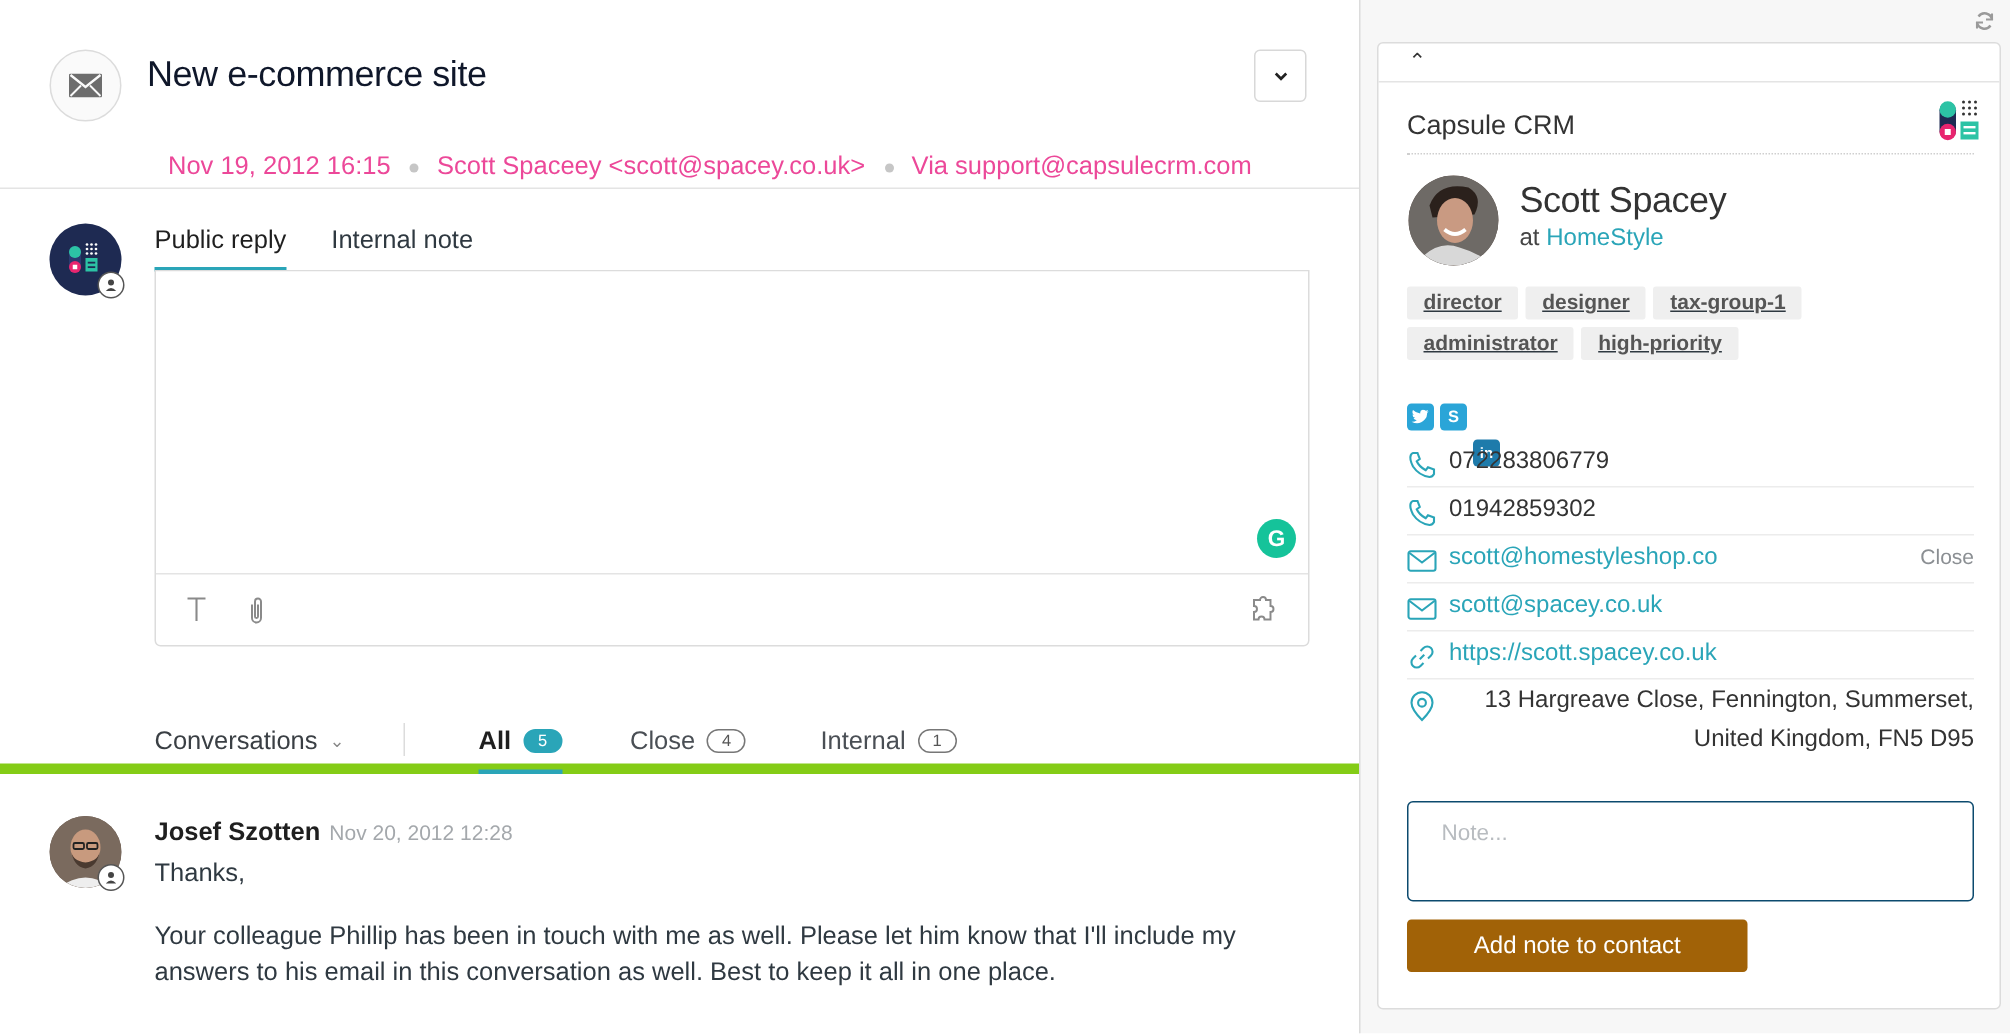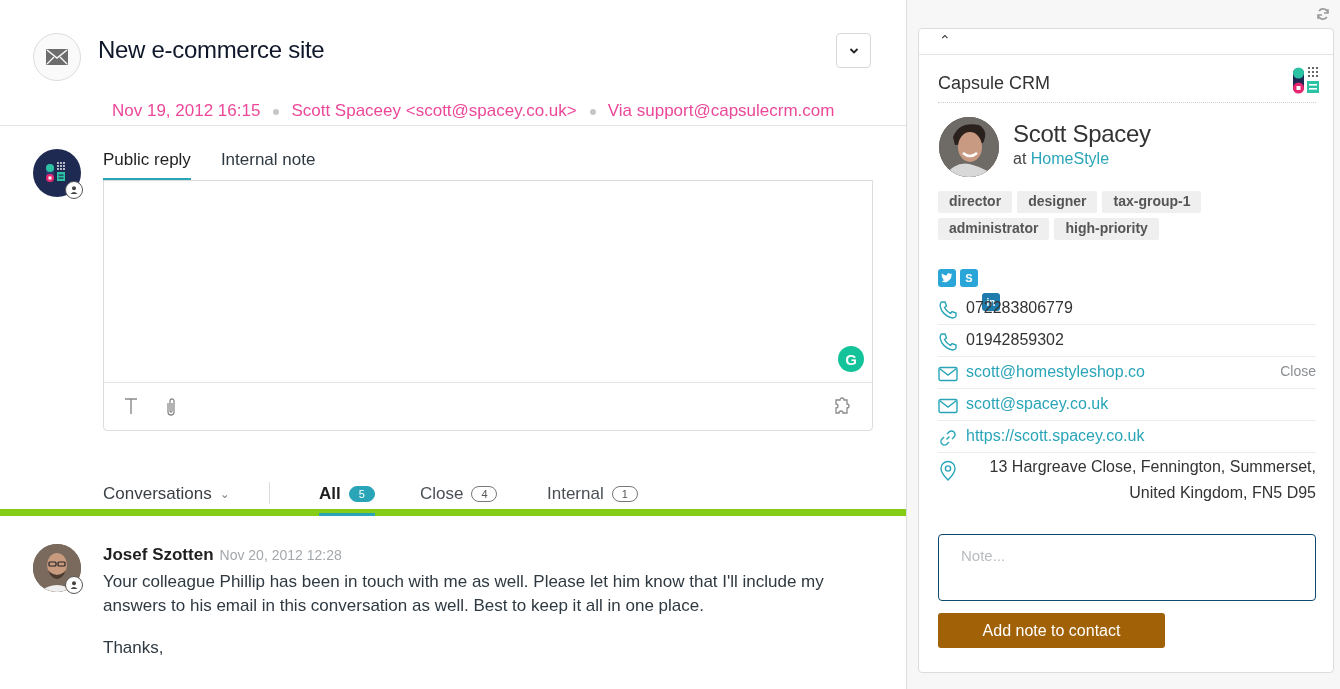--- a/index.html
+++ b/index.html
@@ -54,21 +54,21 @@
   .collapse-bar span { position: absolute; left: 20px; top: 3px; font-size: 14px; color: #333; }
   .crm-title { position: absolute; left: 19px; top: 44px; font-size: 18px; color: #333; }
   .crm-logo { position: absolute; right: 11px; top: 36px; }
   .crm-rule { position: absolute; left: 19px; top: 73px; width: 378px; border-top: 1px dotted #cfcfcf; }
 
   .contact-photo { position: absolute; left: 20px; top: 88px; width: 60px; height: 60px; border-radius: 50%; overflow: hidden; background: #5a4a42; }
   .contact-name { position: absolute; left: 94px; top: 91px; font-size: 24px; color: #333; letter-spacing: -0.3px; }
   .contact-org { position: absolute; left: 94px; top: 121px; font-size: 16px; color: #444; }
   .contact-org a { color: #2aa5b8; text-decoration: none; cursor: pointer; }
 
-  .tags { position: absolute; left: 19px; top: 162px; width: 300px; display: flex; flex-wrap: wrap; }
+  .tags { position: absolute; left: 19px; top: 162px; width: 300px; display: flex; flex-wrap: wrap; text-decoration: underline; }
   .tag { background: #efefef; color: #555; font-size: 14px; font-weight: bold; padding: 2px 11px; height: 22px; margin: 0 5px 5px 0; border-radius: 2px; }
 
   .socials { position: absolute; left: 19px; top: 240px; display: flex; }
   .soc { width: 18px; height: 18px; border-radius: 3px; margin-right: 4px; display: flex; align-items: center; justify-content: center; color: #fff; font-size: 11px; font-weight: bold; cursor: pointer; }
 
   .detail-row { position: absolute; left: 19px; width: 378px; height: 32px; border-bottom: 1px solid #ececec; font-size: 16px; color: #333; }
   .detail-row .ico { position: absolute; left: 0; top: 7px; }
   .detail-row .val { position: absolute; left: 28px; top: 6px; white-space: nowrap; }
   .detail-row .val.link { color: #2aa5b8; cursor: pointer; }
   .detail-row .lbl { position: absolute; right: 0; top: 6px; font-size: 14px; color: #8b8f93; }
@@ -197,22 +197,22 @@
     <div class="user-badge" style="left:65px;top:46px;">
       <svg width="10" height="10" viewBox="0 0 10 10">
           <circle cx="5" cy="3.3" r="2" fill="#444"></circle>
           <path d="M1.5 9 Q5 5 8.5 9 Z" fill="#444"></path>
         </svg>
     </div>
     <div class="msg-author">
       <span>Josef Szotten</span><span class="msg-time">Nov 20, 2012 12:28</span>
     </div>
     <div class="msg-body">
+      <p>Thanks,</p>
       <p>Your colleague Phillip has been in touch with me as well. Please let him know that I'll include my answers to his email in this conversation as well. Best to keep it all in one place.</p>
-      <p>Thanks,</p>
     </div>
   </div>
 </div>
 
 <div class="sidebar">
   <span class="refresh">
     <svg width="14" height="14" viewBox="0 0 14 14">
         <path d="M12 6 A5 5 0 0 0 3 4 M2 8 A5 5 0 0 0 11 10" stroke="#9a9a9a" stroke-width="1.6" fill="none"></path>
         <path d="M12 2 V6 H8 M2 12 V8 H6" stroke="#9a9a9a" stroke-width="1.4" fill="none"></path>
       </svg>

